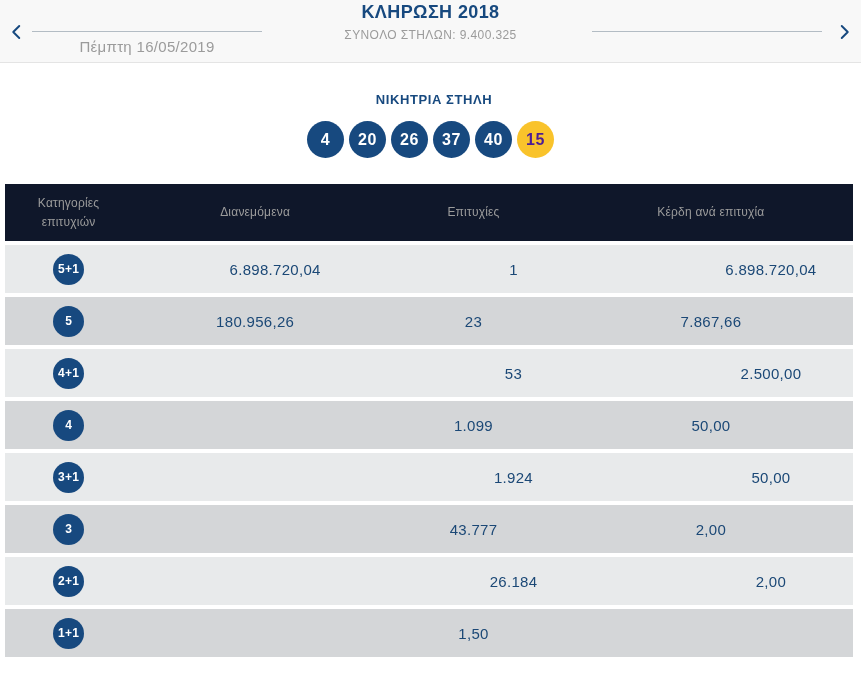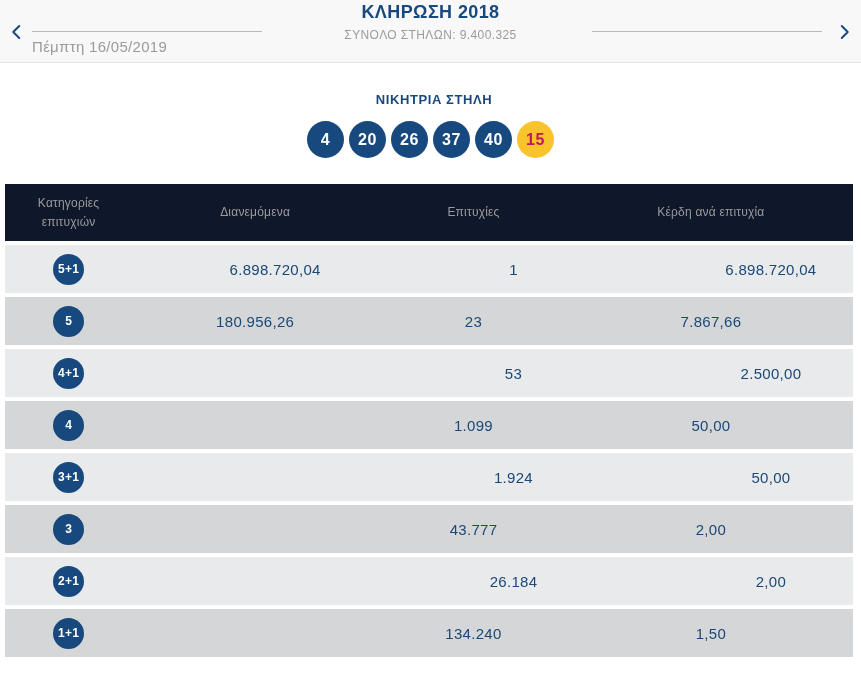--- a/index.html
+++ b/index.html
@@ -23,21 +23,21 @@
     top: 20px;
     width: 24px; height: 24px;
     background: none; border: none; cursor: pointer;
     padding: 0;
   }
   .chev.left  { left: 5px; }
   .chev.right { right: 5px; }
   .chev svg { width: 18px; height: 18px; display: block; margin: auto; }
 
   .side { position: absolute; top: 31px; width: 230px; }
-  .side.left  { left: 32px; }
+  .side.left  { left: 32px; text-align: center; }
   .side.rightside { right: 39px; }
   .hline { border-top: 1px solid #b3bcc4; height: 0; }
   .date {
     margin-top: 6px;
     color: #9b9b9b;
     font-size: 15px;
     letter-spacing: 0.3px;
     white-space: nowrap;
   }
 
@@ -82,21 +82,21 @@
     border-radius: 50%;
     background: #17497f;
     color: #ffffff;
     font-size: 16px;
     font-weight: bold;
     display: flex; align-items: center; justify-content: center;
     letter-spacing: 0.5px;
   }
   .ball.joker {
     background: #f9c32b;
-    color: #be185d;
+    color: #4c1d95;
   }
 
   
   .results-table { margin: 26px 8px 0 5px; }
   .thead, .trow {
     display: grid;
     grid-template-columns: 15% 29% 22.5% 33.5%;
     align-items: center;
     text-align: center;
   }
@@ -222,19 +222,18 @@
         </div>
         <div class="trow light">
           <div class="cell cat"><span class="badge">2+1</span></div>
           <div class="cell val"></div>
           <div class="cell val">26.184</div>
           <div class="cell val">2,00</div>
         </div>
         <div class="trow dark">
           <div class="cell cat"><span class="badge">1+1</span></div>
           <div class="cell val"></div>
-          <div class="cell val">134.240</div>
           <div class="cell val">1,50</div>
         </div>
       </div>
   </div>
 
 </div>
 
 </body></html>

